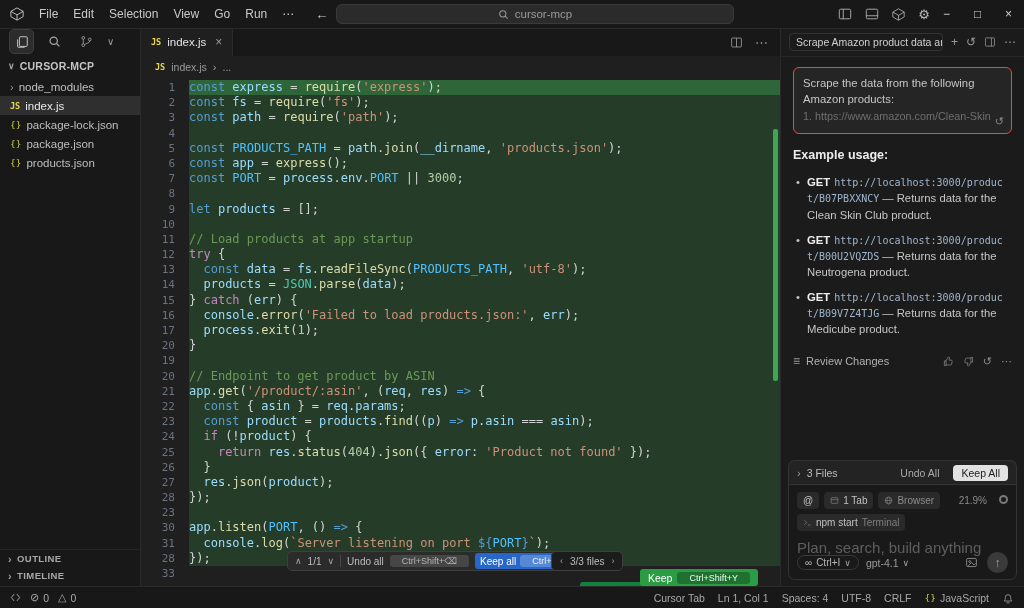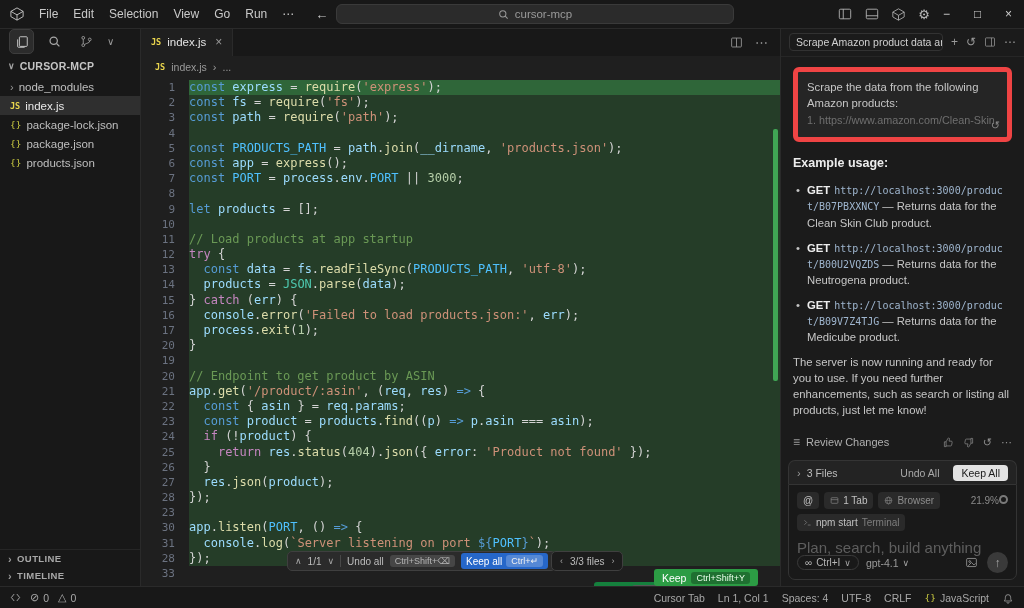--- a/index.html
+++ b/index.html
@@ -70,42 +70,42 @@
   .tok-k{color:#569cd6}.tok-ctrl{color:#c586c0}.tok-v{color:#9cdcfe}.tok-C{color:#4fc1ff}
   .tok-f{color:#dcdcaa}.tok-s{color:#ce9178}.tok-n{color:#b5cea8}.tok-c{color:#6a9955}
   .tok-p{color:#d4d4d4}.tok-o{color:#d4d4d4}.tok-cls{color:#4ec9b0}
 
   
   .pill{position:absolute;display:flex;align-items:center;background:#2b2b2b;border:1px solid #3f3f3f;
         border-radius:5px;font-size:10px;color:#bdbdbd;height:20px;box-sizing:border-box;z-index:6}
   #pill-nav{left:146px;top:523px;padding:0 7px;gap:6px}
   #pill-files{left:410px;top:523px;padding:0 8px;gap:7px;background:#1c1c1c}
   .pill .sep{width:1px;height:12px;background:#484848}
-  .kbd{background:#464646;border-radius:3px;padding:0 5px;font-size:9px;color:#b5b5b5;line-height:12px}
+  .kbd{background:#464646;border-radius:3px;padding:0 12px;font-size:9px;color:#b5b5b5;line-height:12px}
   .keepall{display:flex;align-items:center;gap:4px;background:#2667c9;border-radius:3px;
            padding:1px 5px;color:#fff;height:14px}
   .keepall .kbd{background:rgba(255,255,255,.22);color:#f0f0f0}
   .mini-chev{font-size:9px;color:#a5a5a5}
   .act-btn{position:absolute;display:flex;align-items:center;gap:5px;height:17px;border-radius:3px;
            font-size:10.5px;padding:0 8px;z-index:6}
   #btn-undo{right:104px;top:554px;background:#15803d;color:#e0e0e0}
   #btn-undo .kbd{background:#565656;color:#cfcfcf}
   #btn-keep{right:22px;top:541px;background:#2c9c44;color:#fff}
   #btn-keep .kbd{background:rgba(0,0,0,.28);color:#eaffea}
 
   
   .chat{width:243px;flex:none;background:#1b1b1b;border-left:1px solid #2a2a2a;
         position:relative;display:flex;flex-direction:column}
   .chat-header{height:28px;flex:none;display:flex;align-items:center;padding:0 8px;gap:8px;
                border-bottom:1px solid #262626}
   .chat-title-box{flex:1;min-width:0;border:1px solid #323232;border-radius:4px;padding:2px 6px;
                   font-size:10.5px;color:#d0d0d0;white-space:nowrap;overflow:hidden}
   .chat-hicons{display:flex;gap:8px;align-items:center;color:#9a9a9a;font-size:12px}
   .chat-body{flex:1;padding:10px 12px;overflow:hidden;font-size:11.3px;line-height:1.42;color:#c6c6c6}
-  .msg-card{background:#252525;border:5px solid #ef4444;border-radius:6px;padding:7px 9px 9px;
+  .msg-card{background:#252525;border:1px solid #ef4444;border-radius:6px;padding:7px 9px 9px;
             position:relative;margin-bottom:13px}
   .msg-more{color:#6f6f6f;white-space:nowrap;overflow:hidden;margin-top:2px;font-size:10.8px}
   .msg-restore{position:absolute;right:7px;bottom:4px;color:#8a8a8a;font-size:11px}
   .ex-head{font-size:12.5px;font-weight:bold;color:#ededed;margin:2px 0 9px}
   .bullets{margin:0;padding-left:14px;list-style:none}
   .bullets li{position:relative;margin-bottom:9px}
   .bullets li::before{content:"\2022";position:absolute;left:-11px;color:#c6c6c6}
   .b-method{font-weight:bold;color:#ededed;margin-right:4px}
   .b-url{font-family:"DejaVu Sans Mono",monospace;font-size:10px;color:#9fb6cf;word-break:break-all}
   .b-desc{margin-left:3px}
@@ -119,21 +119,21 @@
              font-size:10.5px;color:#bdbdbd;box-sizing:border-box}
   .undo-all-btn{margin-left:auto;color:#a8a8a8;margin-right:8px}
   .keep-all-btn{background:#e2e2e2;color:#1a1a1a;border-radius:4px;padding:2px 8px;font-size:10.5px}
   .input-card{background:#191919;border:1px solid #343434;border-radius:0 0 7px 7px;
               padding:7px 8px 6px;position:relative;height:96px;box-sizing:border-box}
   .chips-row{display:flex;align-items:center;gap:5px}
   .chip{display:flex;align-items:center;gap:4px;background:#2a2a2a;border-radius:4px;height:17px;
         padding:0 6px;font-size:10px;color:#c0c0c0;white-space:nowrap}
   .chip .dimtxt{color:#7d7d7d}
   .chip.dim{color:#8d8d8d}
-  .pct{margin-left:auto;display:flex;gap:0;color:#8a8a8a;font-size:10px}
+  .pct{margin-left:auto;display:flex;gap:12px;color:#8a8a8a;font-size:10px}
   .ring{width:9px;height:9px;border:2px solid #7a7a7a;border-radius:50%;box-sizing:border-box}
   .row2{margin-top:5px;display:flex}
   .placeholder{margin-top:8px;font-size:15px;color:#5e5e5e}
   .input-bottom{position:absolute;left:8px;right:8px;bottom:6px;display:flex;align-items:center;gap:7px}
   .mode-chip{display:flex;align-items:center;gap:4px;border:1px solid #3a3a3a;border-radius:9px;
              padding:1px 7px;font-size:10px;color:#b5b5b5}
   .model{display:flex;align-items:center;gap:4px;font-size:10.5px;color:#9a9a9a}
   .send-wrap{margin-left:auto;display:flex;align-items:center;gap:9px}
   .send-btn{width:21px;height:21px;border-radius:50%;background:#3a3a3a;display:flex;
             align-items:center;justify-content:center;color:#a8a8a8;font-size:12px}
@@ -487,21 +487,20 @@
           <li>
             <span class="b-method">GET</span><span class="b-url">http://localhost:3000/product/B07PBXXNCY</span><span class="b-desc">— Returns data for the Clean Skin Club product.</span>
           </li>
           <li>
             <span class="b-method">GET</span><span class="b-url">http://localhost:3000/product/B00U2VQZDS</span><span class="b-desc">— Returns data for the Neutrogena product.</span>
           </li>
           <li>
             <span class="b-method">GET</span><span class="b-url">http://localhost:3000/product/B09V7Z4TJG</span><span class="b-desc">— Returns data for the Medicube product.</span>
           </li>
         </ul>
-        <div class="closing">The server is now running and ready for you to use. If you need further enhancements, such as search or listing all products, just let me know!</div>
         <div class="review-row">
           <span class="review-list-ic">≡</span>
           <span>Review Changes</span>
           <span class="review-icons">
             <span>
               <svg width="11" height="11" viewBox="0 0 16 16" fill="none" stroke="#909090">
                   <path d="M2 7 h2.5 v7 H2 Z M4.5 13 h6.5 a1.5 1.5 0 0 0 1.5 -1.2 l0.8 -4 A1.5 1.5 0 0 0 11.8 6 H8.8 l0.6 -3 A1.2 1.2 0 0 0 7.1 2.2 L4.5 7"></path>
                 </svg>
             </span>
             <span>

